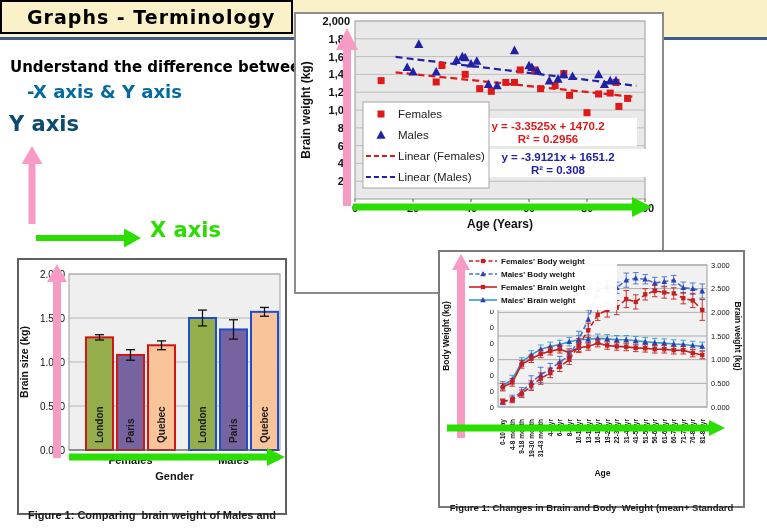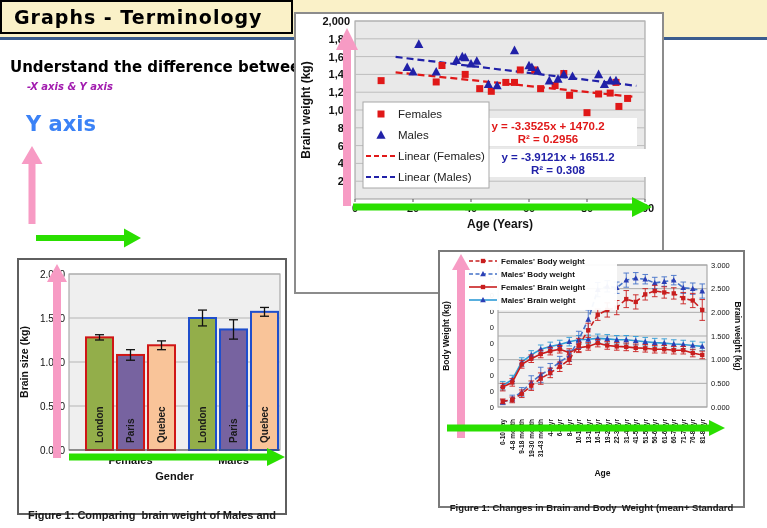--- a/index.html
+++ b/index.html
@@ -1,24 +1,24 @@
 <!DOCTYPE html>
 <html><head>
 <meta charset="utf-8">
 <style>
   html,body{margin:0;padding:0;background:#fff;}
   .slide{position:relative;width:767px;height:528px;background:#ffffff;overflow:hidden;
          font-family:"DejaVu Sans",sans-serif;}
   .header-band{position:absolute;left:0;top:0;width:767px;height:37px;background:#FAF1C8;}
   .title-box{position:absolute;left:0;top:0;width:289px;height:30px;border:2px solid #000;
              background:#FAF1C8;display:flex;align-items:center;}
-  .title-box span{font-weight:bold;font-size:19px;padding-left:12px;letter-spacing:1px;color:#000;}
+  .title-box span{font-weight:bold;font-size:19px;padding-left:25px;letter-spacing:1px;color:#000;}
   .blue-rule{position:absolute;left:0;top:37px;width:767px;height:3px;background:#3A5C8E;}
   .body-line1{position:absolute;left:10px;top:58px;font-weight:bold;font-size:15px;color:#000;}
-  .body-line2{position:absolute;left:27px;top:81px;font-weight:bold;font-size:10px;color:#a21caf;font-style:italic;}
+  .body-line2{position:absolute;left:27px;top:81px;font-weight:bold;font-size:18px;color:#0369a1;}
   .y-axis-label{position:absolute;left:9px;top:112px;font-weight:bold;font-size:21px;color:#F79BC4;}
   .x-axis-label{position:absolute;left:150px;top:218px;font-weight:bold;font-size:21px;color:#2ADF00;}
   #main-arrows{position:absolute;left:0;top:0;width:767px;height:528px;pointer-events:none;}
   .figure{position:absolute;background:#fff;box-sizing:border-box;}
   .scatter-box{left:294px;top:12px;width:370px;height:282px;border:2px solid #8C8C8C;}
   .bar-box{left:17px;top:258px;width:270px;height:257px;border:2px solid #5F5F5F;}
   .line-box{left:438px;top:250px;width:307px;height:258px;border:2px solid #7A7A7A;}
   .caption{font-family:"Liberation Sans",sans-serif;font-weight:bold;color:#1a1a1a;
            text-align:center;white-space:pre;line-height:1.15;}
   .bar-box .caption{font-size:11px;margin-top:2px;}
@@ -32,21 +32,22 @@
   <div class="header-band" style="background: rgb(250, 241, 200);">
     <div class="title-box" style="background: rgb(250, 241, 200);">
       <span>Graphs - Terminology</span>
     </div>
   </div>
   <div class="blue-rule" style="background: rgb(58, 92, 142);"></div>
 
   <div class="body-line1">Understand the difference between:</div>
   <div class="body-line2">-X axis &amp; Y axis</div>
 
-  <div class="y-axis-label" style="color: #3b82f6; margin-left: 17px;">Y axis</div>
+  <div class="y-axis-label" style="color: #0c4a6e;">Y axis</div>
+  <div class="x-axis-label" style="color: rgb(42, 223, 0);">X axis</div>
   <svg id="main-arrows" viewBox="0 0 767 528">
       <polygon points="28.5,224 28.5,164 21.5,164 32,146 42.5,164 35.5,164 35.5,224" fill="#F79BC4"></polygon>
       <polygon points="36,235 124,235 124,228.5 141,238 124,247.5 124,241 36,241" fill="#2ADF00"></polygon>
     </svg>
 
   <div class="figure scatter-box">
     <svg id="scatter-svg" width="366" height="223" viewBox="0 0 366 223">
         <rect x="59" y="7" width="290" height="178" fill="#E9E9E9" stroke="#9A9A9A"></rect>
         <line x1="59" y1="167.2" x2="349" y2="167.2" stroke="#BDBDBD"></line>
         <line x1="59" y1="149.4" x2="349" y2="149.4" stroke="#BDBDBD"></line>

